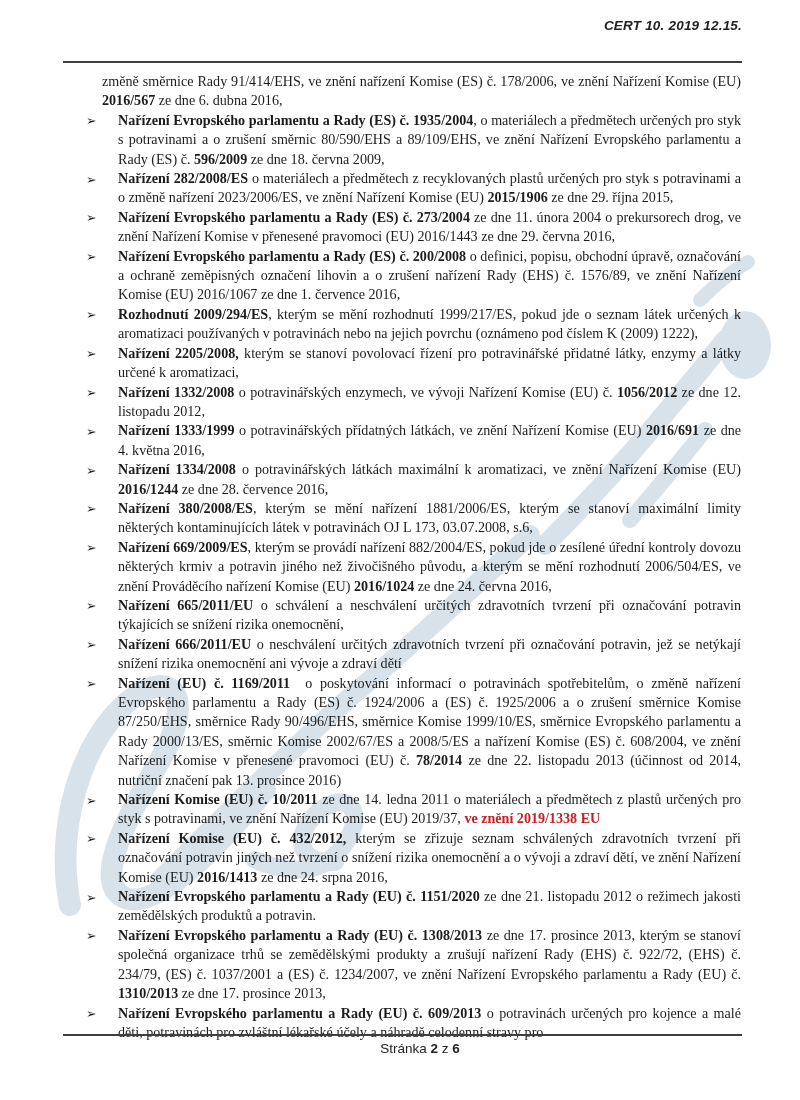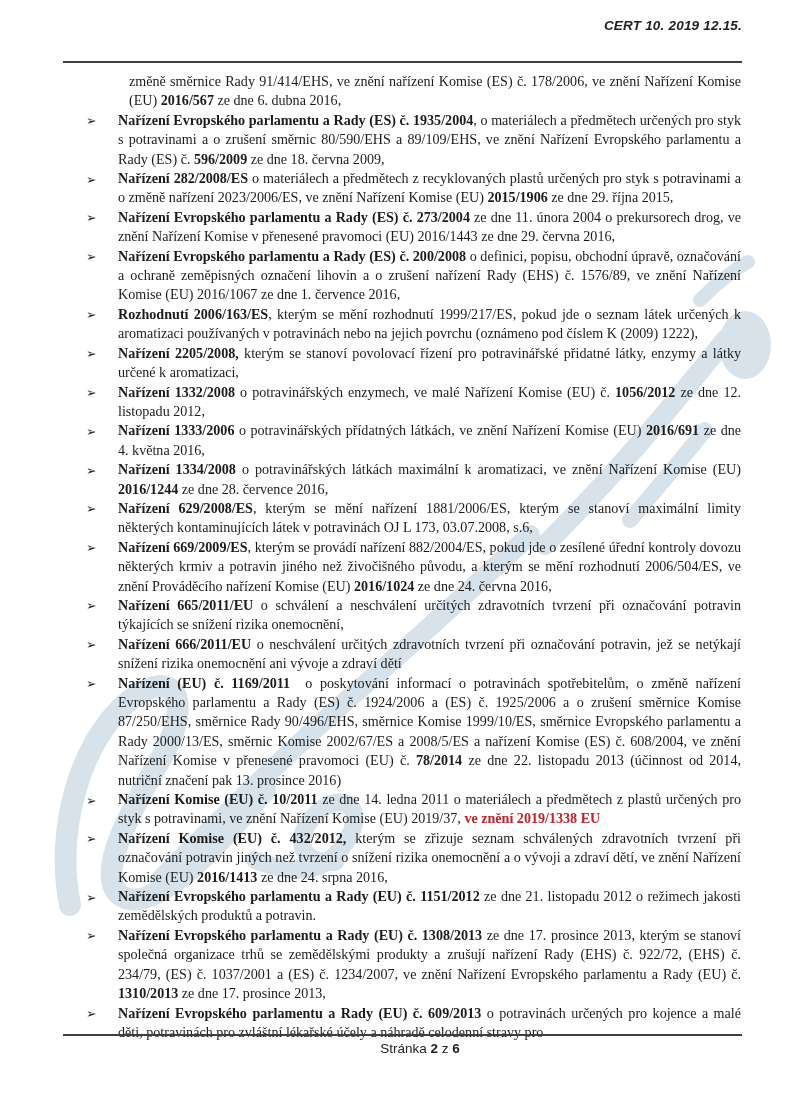--- a/index.html
+++ b/index.html
@@ -31,21 +31,21 @@
     position:absolute;left:63px;right:58px;height:2px;
     background:var(--rule);z-index:2;
   }
   .rule-top{top:61px;}
   .rule-bottom{top:1034px;}
   .content{
     position:absolute;top:72px;left:85px;width:656px;z-index:1;
     font-size:14.1px;line-height:19.4px;
   }
   .cont-para{
-    margin:0 0 0 44px;
+    margin:0 0 0 17px;
     text-align:justify;
   }
   .reg-list{list-style:none;margin:0;padding:0;}
   .reg-item{
     position:relative;
     padding-left:33px;
     text-align:justify;
   }
   .bullet{
     position:absolute;left:1px;top:0.5px;
@@ -84,33 +84,33 @@
 
   <div class="rule rule-top"></div>
 
   <div class="content">
     <p class="cont-para" id="cont-para"><span class="seg">změně směrnice Rady 91/414/EHS, ve znění nařízení Komise (ES) č. 178/2006, ve znění Nařízení Komise (EU) </span><span class="seg b">2016/567</span><span class="seg"> ze dne 6. dubna 2016,</span></p>
     <ul class="reg-list" id="reg-list">
         <li class="reg-item"><span class="bullet">➢</span><span class="seg b">Nařízení Evropského parlamentu a Rady (ES) č. 1935/2004</span><span class="seg">, o materiálech a předmětech určených pro styk s potravinami a o zrušení směrnic 80/590/EHS a 89/109/EHS, ve znění Nařízení Evropského parlamentu a Rady (ES) č. </span><span class="seg b">596/2009</span><span class="seg"> ze dne 18. června 2009,</span></li>
         <li class="reg-item"><span class="bullet">➢</span><span class="seg b">Nařízení 282/2008/ES</span><span class="seg"> o materiálech a předmětech z recyklovaných plastů určených pro styk s potravinami a o změně nařízení 2023/2006/ES, ve znění Nařízení Komise (EU) </span><span class="seg b">2015/1906</span><span class="seg"> ze dne 29. října 2015,</span></li>
         <li class="reg-item"><span class="bullet">➢</span><span class="seg b">Nařízení Evropského parlamentu a Rady (ES) č. 273/2004</span><span class="seg"> ze dne 11. února 2004 o prekursorech drog, ve znění Nařízení Komise v přenesené pravomoci (EU) 2016/1443 ze dne 29. června 2016,</span></li>
         <li class="reg-item"><span class="bullet">➢</span><span class="seg b">Nařízení Evropského parlamentu a Rady (ES) č. 200/2008</span><span class="seg"> o definici, popisu, obchodní úpravě, označování a ochraně zeměpisných označení lihovin a o zrušení nařízení Rady (EHS) č. 1576/89, ve znění Nařízení Komise (EU) 2016/1067 ze dne 1. července 2016,</span></li>
-        <li class="reg-item"><span class="bullet">➢</span><span class="seg b">Rozhodnutí 2006/163/ES</span><span class="seg">, kterým se mění rozhodnutí 1999/217/ES, pokud jde o seznam látek určených k aromatizaci používaných v potravinách nebo na jejich povrchu (oznámeno pod číslem K (2009) 1222),</span></li>
+        <li class="reg-item"><span class="bullet">➢</span><span class="seg b">Rozhodnutí 2009/294/ES</span><span class="seg">, kterým se mění rozhodnutí 1999/217/ES, pokud jde o seznam látek určených k aromatizaci používaných v potravinách nebo na jejich povrchu (oznámeno pod číslem K (2009) 1222),</span></li>
         <li class="reg-item"><span class="bullet">➢</span><span class="seg b">Nařízení 2205/2008,</span><span class="seg"> kterým se stanoví povolovací řízení pro potravinářské přidatné látky, enzymy a látky určené k aromatizaci,</span></li>
-        <li class="reg-item"><span class="bullet">➢</span><span class="seg b">Nařízení 1332/2008</span><span class="seg"> o potravinářských enzymech, ve malé Nařízení Komise (EU) č. </span><span class="seg b">1056/2012</span><span class="seg"> ze dne 12. listopadu 2012,</span></li>
-        <li class="reg-item"><span class="bullet">➢</span><span class="seg b">Nařízení 1333/2006</span><span class="seg"> o potravinářských přídatných látkách, ve znění Nařízení Komise (EU) </span><span class="seg b">2016/691</span><span class="seg"> ze dne 4. května 2016,</span></li>
+        <li class="reg-item"><span class="bullet">➢</span><span class="seg b">Nařízení 1332/2008</span><span class="seg"> o potravinářských enzymech, ve vývoji Nařízení Komise (EU) č. </span><span class="seg b">1056/2012</span><span class="seg"> ze dne 12. listopadu 2012,</span></li>
+        <li class="reg-item"><span class="bullet">➢</span><span class="seg b">Nařízení 1333/1999</span><span class="seg"> o potravinářských přídatných látkách, ve znění Nařízení Komise (EU) </span><span class="seg b">2016/691</span><span class="seg"> ze dne 4. května 2016,</span></li>
         <li class="reg-item"><span class="bullet">➢</span><span class="seg b">Nařízení 1334/2008</span><span class="seg"> o potravinářských látkách maximální k aromatizaci, ve znění Nařízení Komise (EU) </span><span class="seg b">2016/1244</span><span class="seg"> ze dne 28. července 2016,</span></li>
-        <li class="reg-item"><span class="bullet">➢</span><span class="seg b">Nařízení 629/2008/ES</span><span class="seg">, kterým se mění nařízení 1881/2006/ES, kterým se stanoví maximální limity některých kontaminujících látek v potravinách OJ L 173, 03.07.2008, s.6,</span></li>
+        <li class="reg-item"><span class="bullet">➢</span><span class="seg b">Nařízení 380/2008/ES</span><span class="seg">, kterým se mění nařízení 1881/2006/ES, kterým se stanoví maximální limity některých kontaminujících látek v potravinách OJ L 173, 03.07.2008, s.6,</span></li>
         <li class="reg-item"><span class="bullet">➢</span><span class="seg b">Nařízení 669/2009/ES</span><span class="seg">, kterým se provádí nařízení 882/2004/ES, pokud jde o zesílené úřední kontroly dovozu některých krmiv a potravin jiného než živočišného původu, a kterým se mění rozhodnutí 2006/504/ES, ve znění Prováděcího nařízení Komise (EU) </span><span class="seg b">2016/1024</span><span class="seg"> ze dne 24. června 2016,</span></li>
         <li class="reg-item"><span class="bullet">➢</span><span class="seg b">Nařízení 665/2011/EU</span><span class="seg"> o schválení a neschválení určitých zdravotních tvrzení při označování potravin týkajících se snížení rizika onemocnění,</span></li>
         <li class="reg-item"><span class="bullet">➢</span><span class="seg b">Nařízení 666/2011/EU</span><span class="seg"> o neschválení určitých zdravotních tvrzení při označování potravin, jež se netýkají snížení rizika onemocnění ani vývoje a zdraví dětí</span></li>
         <li class="reg-item"><span class="bullet">➢</span><span class="seg b">Nařízení (EU) č. 1169/2011</span><span class="seg">  o poskytování informací o potravinách spotřebitelům, o změně nařízení Evropského parlamentu a Rady (ES) č. 1924/2006 a (ES) č. 1925/2006 a o zrušení směrnice Komise 87/250/EHS, směrnice Rady 90/496/EHS, směrnice Komise 1999/10/ES, směrnice Evropského parlamentu a Rady 2000/13/ES, směrnic Komise 2002/67/ES a 2008/5/ES a nařízení Komise (ES) č. 608/2004, ve znění Nařízení Komise v přenesené pravomoci (EU) č. </span><span class="seg b">78/2014</span><span class="seg"> ze dne 22. listopadu 2013 (účinnost od 2014, nutriční značení pak 13. prosince 2016)</span></li>
         <li class="reg-item"><span class="bullet">➢</span><span class="seg b">Nařízení Komise (EU) č. 10/2011</span><span class="seg"> ze dne 14. ledna 2011 o materiálech a předmětech z plastů určených pro styk s potravinami, ve znění Nařízení Komise (EU) 2019/37, </span><span class="seg b r">ve znění 2019/1338 EU</span></li>
         <li class="reg-item"><span class="bullet">➢</span><span class="seg b">Nařízení Komise (EU) č. 432/2012,</span><span class="seg"> kterým se zřizuje seznam schválených zdravotních tvrzení při označování potravin jiných než tvrzení o snížení rizika onemocnění a o vývoji a zdraví dětí, ve znění Nařízení Komise (EU) </span><span class="seg b">2016/1413</span><span class="seg"> ze dne 24. srpna 2016,</span></li>
-        <li class="reg-item"><span class="bullet">➢</span><span class="seg b">Nařízení Evropského parlamentu a Rady (EU) č. 1151/2012</span><span class="seg"> ze dne 21. listopadu 2012 o režimech jakosti zemědělských produktů a potravin.</span></li>
+        <li class="reg-item"><span class="bullet">➢</span><span class="seg b">Nařízení Evropského parlamentu a Rady (EU) č. 1151/2020</span><span class="seg"> ze dne 21. listopadu 2012 o režimech jakosti zemědělských produktů a potravin.</span></li>
         <li class="reg-item"><span class="bullet">➢</span><span class="seg b">Nařízení Evropského parlamentu a Rady (EU) č. 1308/2013</span><span class="seg"> ze dne 17. prosince 2013, kterým se stanoví společná organizace trhů se zemědělskými produkty a zrušují nařízení Rady (EHS) č. 922/72, (EHS) č. 234/79, (ES) č. 1037/2001 a (ES) č. 1234/2007, ve znění Nařízení Evropského parlamentu a Rady (EU) č. </span><span class="seg b">1310/2013</span><span class="seg"> ze dne 17. prosince 2013,</span></li>
         <li class="reg-item"><span class="bullet">➢</span><span class="seg b">Nařízení Evropského parlamentu a Rady (EU) č. 609/2013</span><span class="seg"> o potravinách určených pro kojence a malé děti, potravinách pro zvláštní lékařské účely a náhradě celodenní stravy pro</span></li>
       </ul>
   </div>
 
   <div class="rule rule-bottom"></div>
 
   <div class="footer-text" id="footer-text"><span class="seg">Stránka </span><span class="seg b">2</span><span class="seg"> z </span><span class="seg b">6</span></div>
 
 </div>

